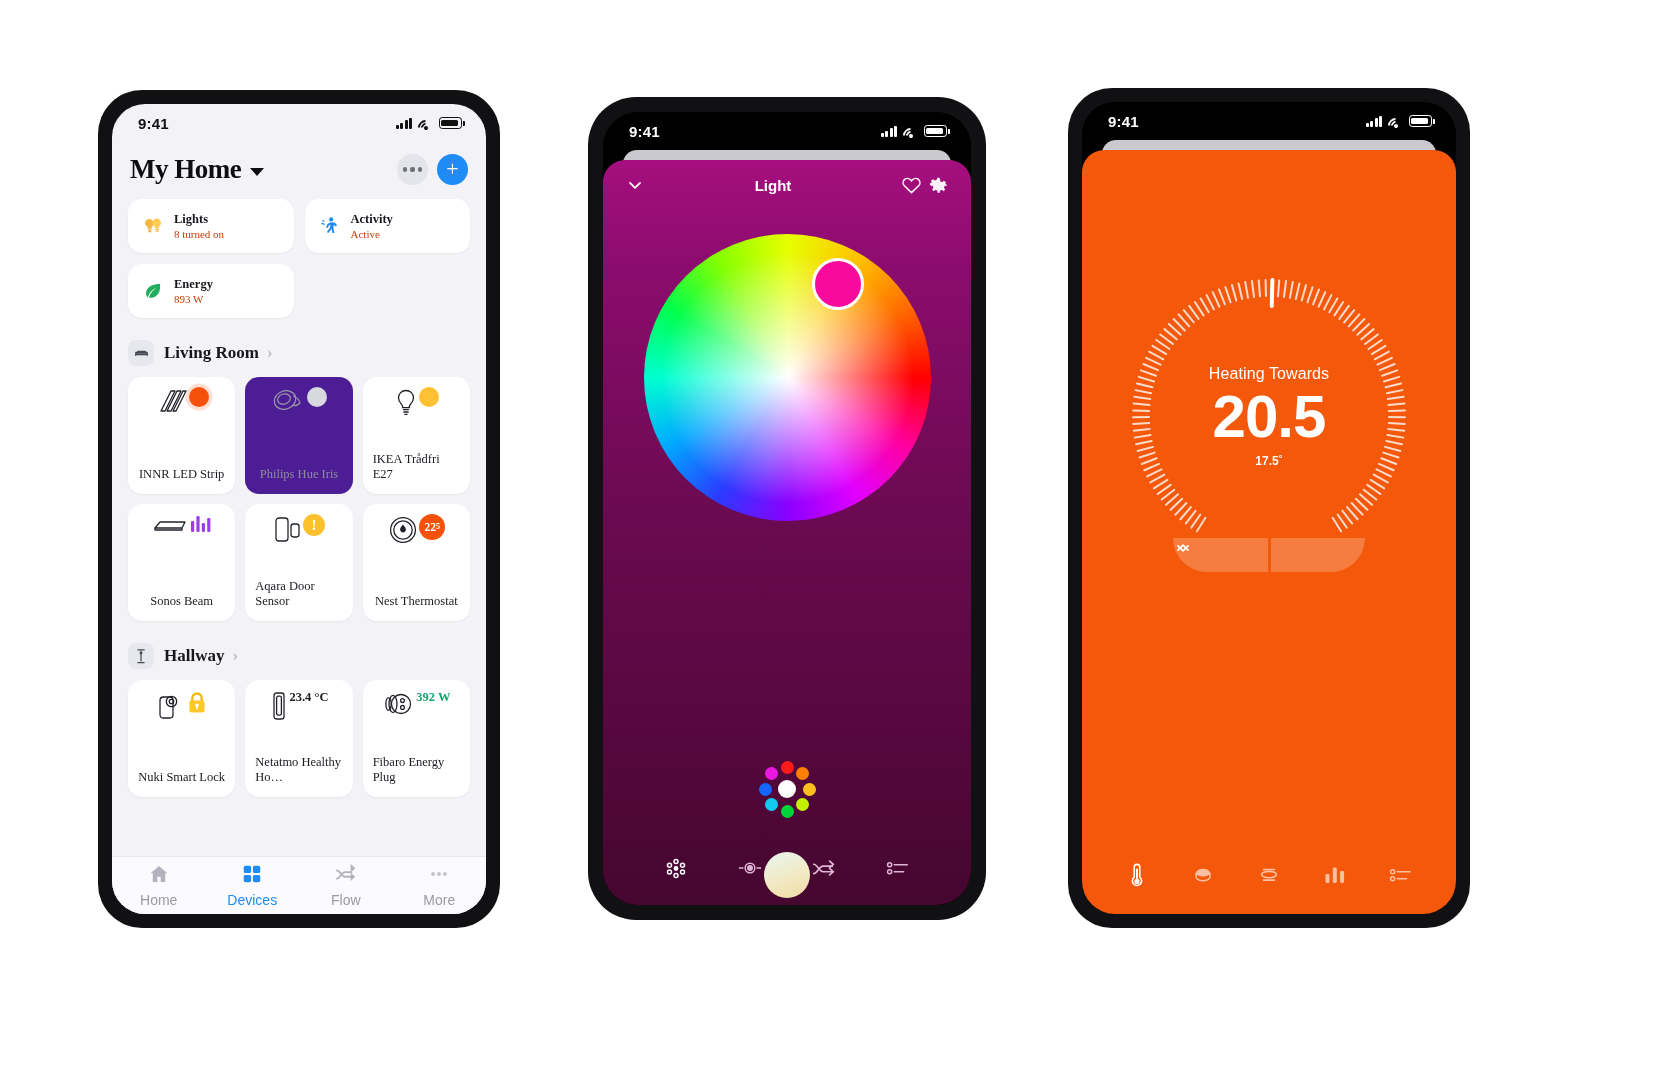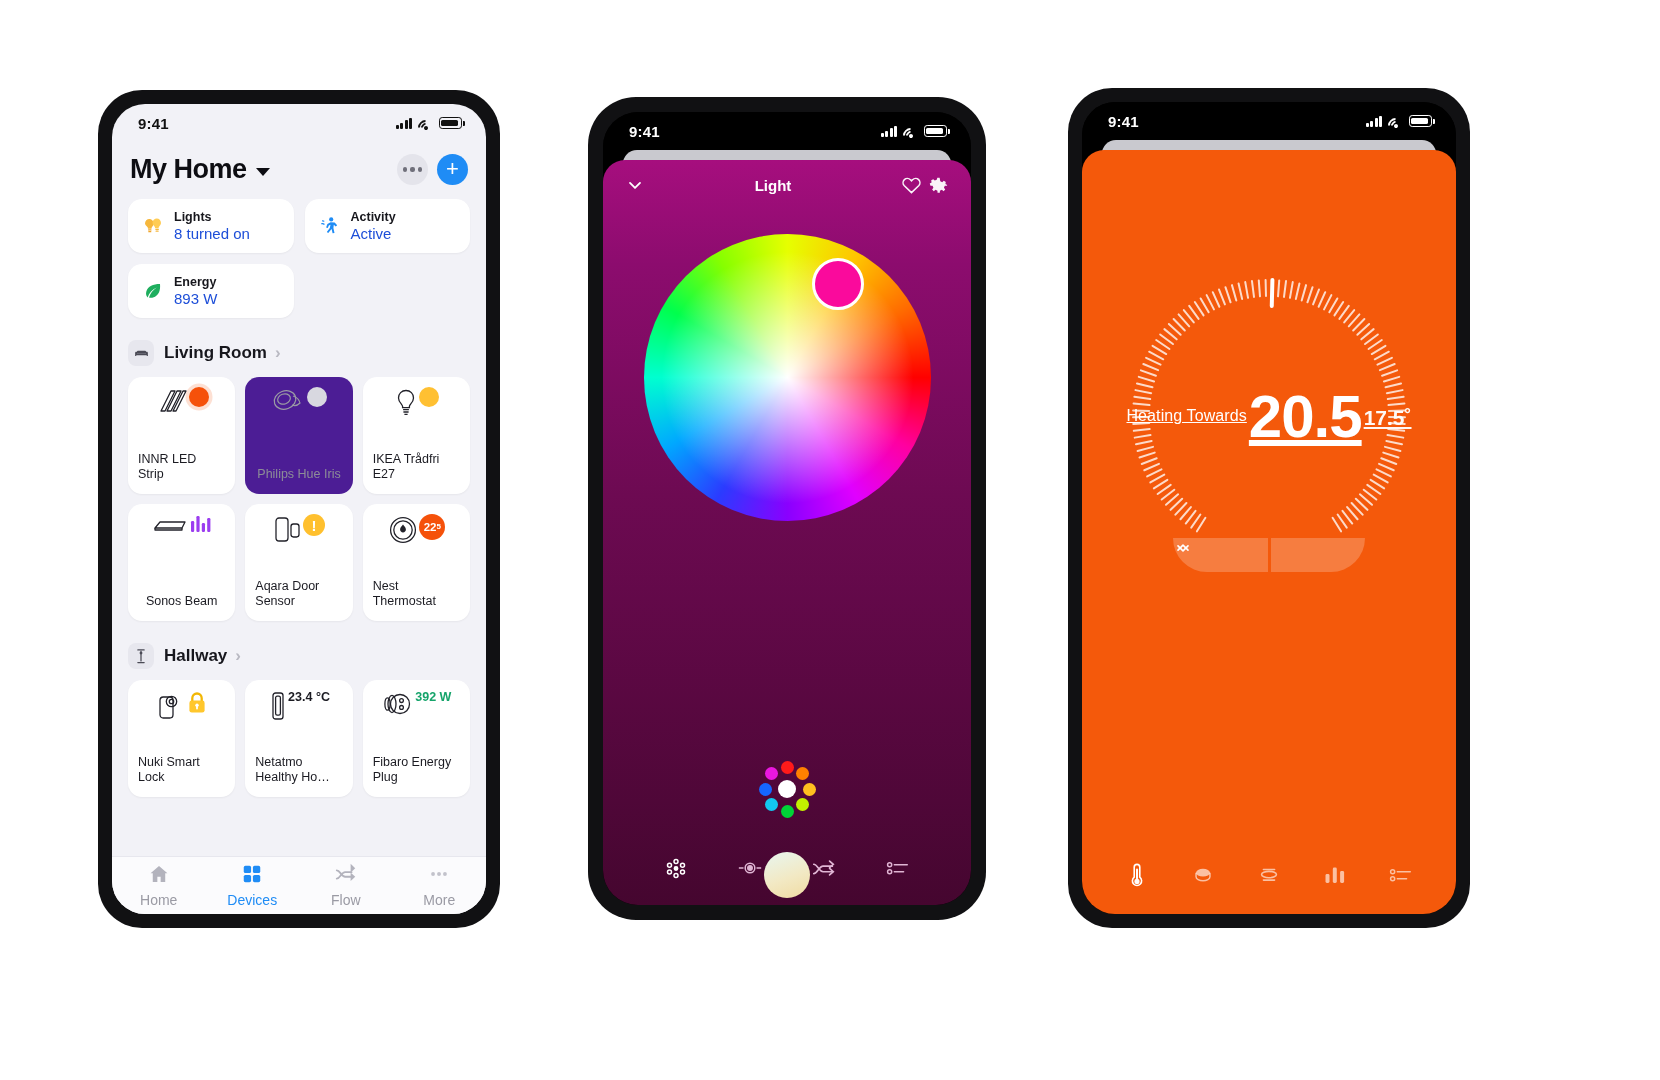--- a/index.html
+++ b/index.html
@@ -61,21 +61,21 @@
   .wifi b:nth-child(1){ width:15px;height:15px;margin-left:-7.5px;margin-top:-3px; }
   .wifi b:nth-child(2){ width:9px;height:9px;margin-left:-4.5px;margin-top:0px; }
   .wifi b:nth-child(3){ width:3.5px;height:3.5px;margin-left:-1.75px;margin-top:3px;
      border-color:currentColor; border-radius:50%; }
   .batt { width:23px;height:11.5px;border:1.6px solid currentColor;border-radius:3.2px;position:relative;}
   .batt:after{content:"";position:absolute;right:-3.6px;top:3px;width:2px;height:5px;background:currentColor;border-radius:0 1px 1px 0;}
   .batt i{position:absolute;left:1.3px;top:1.3px;bottom:1.3px;width:17px;background:currentColor;border-radius:1.6px;display:block;}
 
   
   #p1body { height:100%; display:flex; flex-direction:column; background:#f2f2f7; }
-  .p1-scroll { flex:1; overflow:hidden; padding:0 16px; }
+  .p1-scroll { flex:1; overflow:hidden; padding:0 16px;font-family:Liberation Serif, serif; }
 
   .p1-header { display:flex; align-items:center; justify-content:space-between; padding:12px 2px 14px; }
   .home-title { display:flex; align-items:center; gap:9px; }
   .home-title .t { font-size:27px; font-weight:bold; color:#0d0d12; letter-spacing:-.5px; }
   .caret-down { width:0;height:0;border-left:7px solid transparent;border-right:7px solid transparent;border-top:8px solid #0d0d12; margin-top:4px;}
   .p1-actions { display:flex; align-items:center; gap:9px; }
   .circle-btn { width:31px;height:31px;border-radius:50%;display:flex;align-items:center;justify-content:center; }
   .circle-btn.grey { background:#e4e4eb; }
   .circle-btn.blue { background:#1f8cf5; }
   .dots3 { display:flex; gap:3px; }
@@ -83,21 +83,21 @@
   .plusglyph { color:#fff; font-size:22px; line-height:0; font-weight:300; margin-top:-2px;}
 
   .tile-grid { display:grid; grid-template-columns:1fr 1fr; gap:11px; }
   .tile {
     background:#fff; border-radius:14px; padding:11px 12px;
     display:flex; align-items:center; gap:10px; min-height:54px;
     box-shadow:0 1px 2px rgba(0,0,0,.05);
   }
   .tile .tx { display:flex; flex-direction:column; gap:1px; }
   .tile .tt { font-size:12.5px; font-weight:bold; color:#17171d; }
-  .tile .ts { font-size:15px; color:#1d4ed8; }
+  .tile .ts { font-size:11px; color:#c2410c; }
   .tile .ti { width:24px; height:24px; display:flex; align-items:center; justify-content:center; flex:0 0 24px;}
 
   .room-head { display:flex; align-items:center; gap:10px; margin:22px 0 11px; }
   .room-ico { width:26px;height:26px;border-radius:8px;background:#e7e7ee;display:flex;align-items:center;justify-content:center; }
   .room-name { font-size:17px; font-weight:bold; color:#17171d; }
   .room-chev { color:#b9b9c2; font-size:17px; font-weight:bold; margin-left:-2px;}
 
   .dev-grid { display:grid; grid-template-columns:repeat(3,1fr); gap:10px; }
   .dev {
     background:#fff; border-radius:14px; padding:10px 10px 11px;
@@ -183,26 +183,26 @@
   .p2-tab{ width:30px;height:30px;display:flex;align-items:center;justify-content:center; }
 
   
   #p3body{ height:100%; position:relative; background:#000; }
   #phone3 .sheet-peek{ background:#c9c9cf; }
   #phone3 .sheet{ background:#f4590b; }
   .therm-wrap{ position:absolute; left:0;right:0; top:118px; display:flex; justify-content:center; }
   .dial{ position:relative; width:296px;height:296px; }
   .dial svg{ position:absolute; inset:0; }
   .dial-center{
-    position:absolute; inset:0; display:flex; flex-direction:row;
-    align-items:center; justify-content:center; color:#fff; gap:2px;text-decoration:underline;
+    position:absolute; inset:0; display:flex; flex-direction:column;
+    align-items:center; justify-content:center; color:#fff; gap:2px;
   }
   .dial-label{ font-size:16px; letter-spacing:.1px; }
   .dial-big{ font-size:60px; font-weight:bold; line-height:1.05; letter-spacing:-1px; }
-  .dial-sub{ font-size:21px; font-weight:bold; opacity:.97; margin-top:4px; }
+  .dial-sub{ font-size:12px; font-weight:bold; opacity:.97; margin-top:4px; }
   .stepper{
     position:absolute; left:50%; transform:translateX(-50%);
     bottom:-8px; width:192px; height:34px; display:flex; gap:3px;
   }
   .step-btn{
     flex:1; background:rgba(255,255,255,.22);
     display:flex; align-items:center; justify-content:center; color:#fff;
   }
   .step-btn.l{ border-radius:0 0 0 90px; }
   .step-btn.r{ border-radius:0 0 90px 0; }

